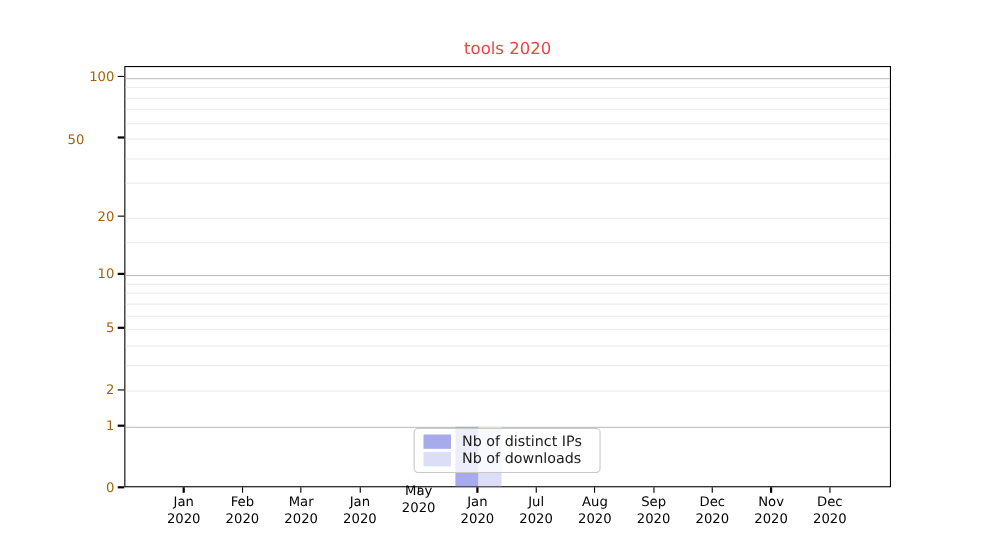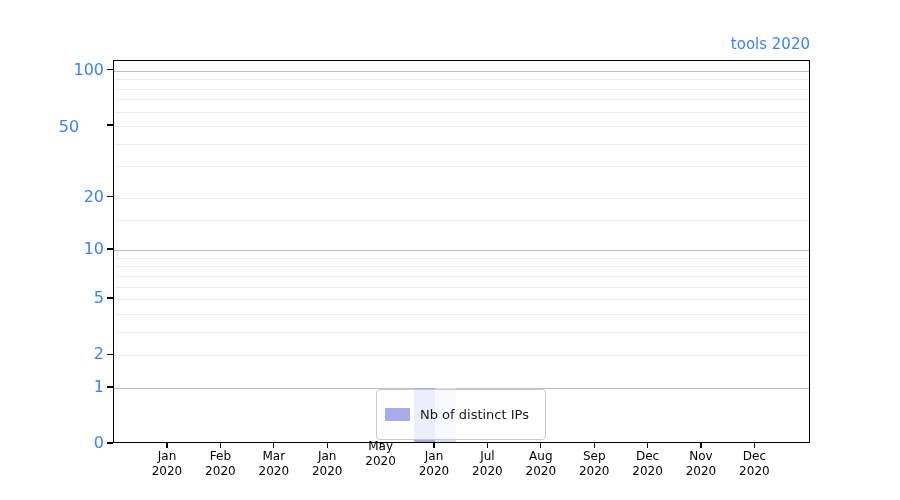--- a/index.html
+++ b/index.html
@@ -1,41 +1,41 @@
 <!DOCTYPE html>
 <html><head>
 <meta charset="utf-8">
 <style>
   html,body{margin:0;padding:0;background:#ffffff;}
   .figure{
     position:relative;width:900px;height:500px;background:#ffffff;
     font-family:"DejaVu Sans", sans-serif;color:#000000;overflow:hidden;
   }
   .title{
-    position:absolute;left:113px;top:35px;width:697px;text-align:right;
-    font-size:15px;color:#3b82f6;
+    position:absolute;left:113px;top:35px;width:697px;text-align:center;
+    font-size:15px;color:#ef4444;
   }
   .plot-area{
     position:absolute;left:113px;top:60px;width:697px;height:383px;
     border:1.6px solid #000000;box-sizing:border-box;background:#ffffff;overflow:hidden;
   }
   .gridline{position:absolute;left:0;width:100%;height:1px;}
   .gridline.minor{background:#ececec;}
   .gridline.major{background:#bfbfbf;}
   .bar{position:absolute;}
   .y-tick-label{
-    position:absolute;width:70px;text-align:right;font-size:16px;line-height:14px;color:#3b82f6;
+    position:absolute;width:70px;text-align:right;font-size:12px;line-height:14px;color:#a16207;
   }
   .y-tick-mark{position:absolute;width:6px;height:1.4px;background:#000000;}
   .x-tick-mark{position:absolute;width:1.4px;height:5px;background:#000000;}
   .x-tick-label{
     position:absolute;width:64px;text-align:center;font-size:12px;line-height:15px;color:#000000;
   }
   .legend{
-    position:absolute;left:376px;top:389px;width:170px;height:51px;box-sizing:border-box;
+    position:absolute;left:376px;top:389px;width:170px;height:41px;box-sizing:border-box;
     background:rgba(255,255,255,0.8);border:1px solid #c9c9c9;border-radius:4px;
     display:flex;flex-direction:column;justify-content:space-evenly;
     padding:3px 8px;z-index:5;
   }
   .legend-row{display:flex;align-items:center;}
   .swatch{width:25px;height:13px;margin-right:10px;flex:0 0 auto;}
   .legend-label{font-size:13px;color:#1a1a1a;white-space:nowrap;}
 </style>
 </head>
 <body>
@@ -151,14 +151,18 @@
         <div class="">Dec</div>
         <div class="">2020</div>
       </div>
     </div>
 
   <div class="legend">
     <div class="legend-row">
       <span class="swatch" id="swatch-0" style="background: rgb(167, 171, 236);"></span>
       <span class="legend-label">Nb of distinct IPs</span>
     </div>
+    <div class="legend-row">
+      <span class="swatch" id="swatch-1" style="background: rgb(220, 222, 248);"></span>
+      <span class="legend-label">Nb of downloads</span>
+    </div>
   </div>
 </div>
 
 </body></html>

